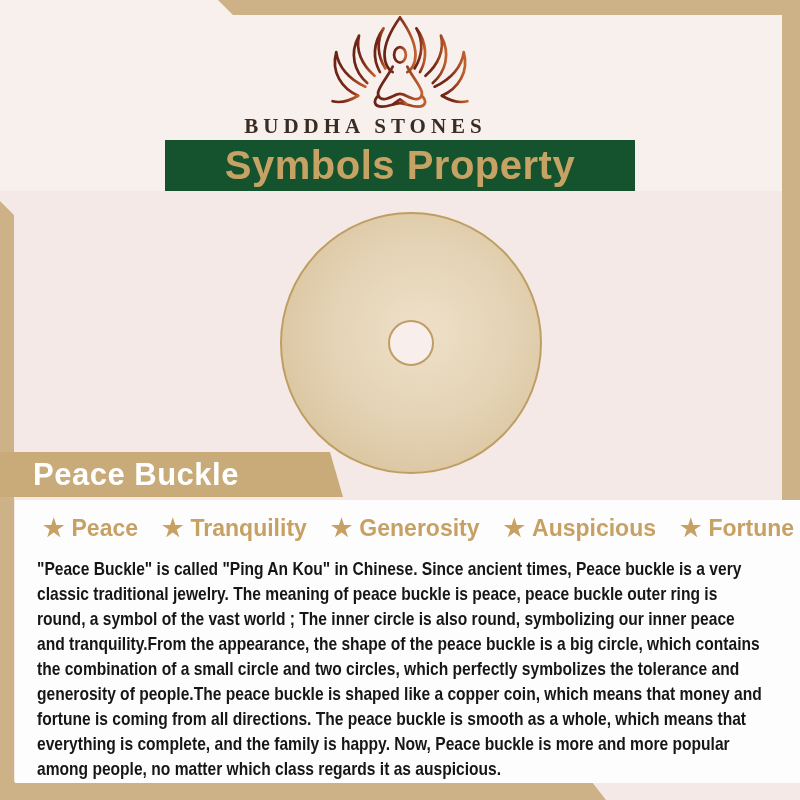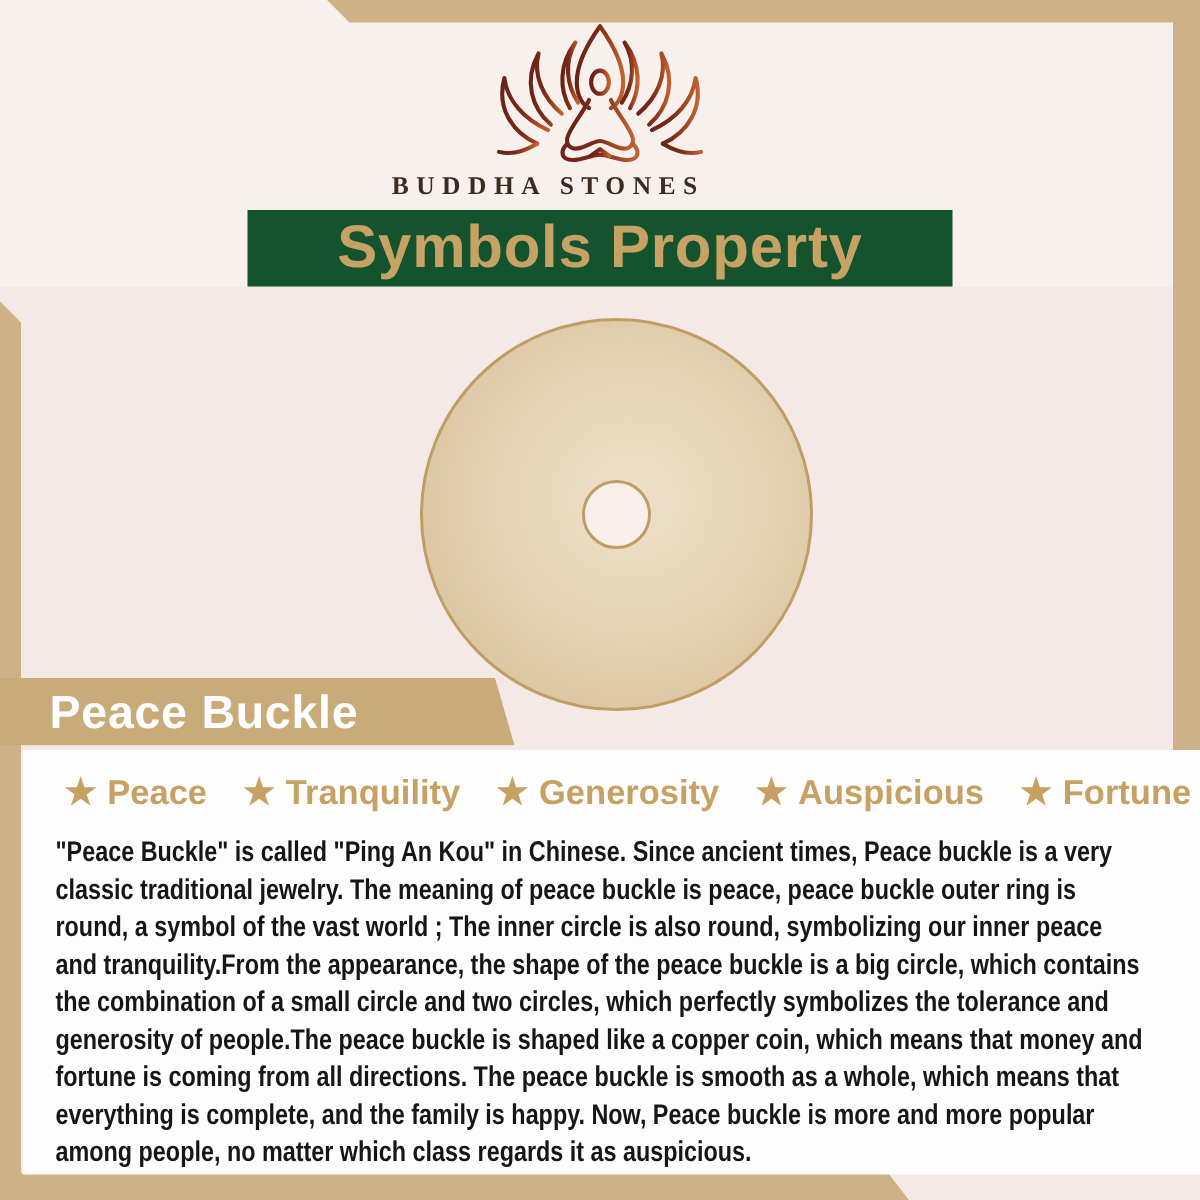--- a/index.html
+++ b/index.html
@@ -8,21 +8,21 @@
 
   
   .decor-right{position:absolute;inset:0;background:#ccb286;
     clip-path:polygon(218px 0,800px 0,800px 597px,782px 563px,782px 15px,233px 15px);}
   .decor-left{position:absolute;inset:0;background:#ccb286;
     clip-path:polygon(0 201px,14px 215px,14px 782px,592px 782px,606px 800px,0 800px);}
 
   
   .logo{position:absolute;left:318px;top:12px;width:164px;height:102px;}
   .brand{position:absolute;left:0;top:114px;width:731px;text-align:center;
-    font-family:"Liberation Serif",serif;font-size:17px;font-weight:600;
+    font-family:"Liberation Serif",serif;font-size:21px;font-weight:600;
     letter-spacing:5px;color:#3b2c23;}
 
   
   .title-band{position:absolute;left:165px;top:140px;width:470px;height:51px;
     background:#14532d;text-align:center;line-height:51px;font-size:40px;
     font-weight:700;color:#c6a364;letter-spacing:.5px;}
 
   
   .buckle{position:absolute;left:280px;top:212px;width:258px;height:258px;
     border:2px solid #bf9e63;border-radius:50%;

